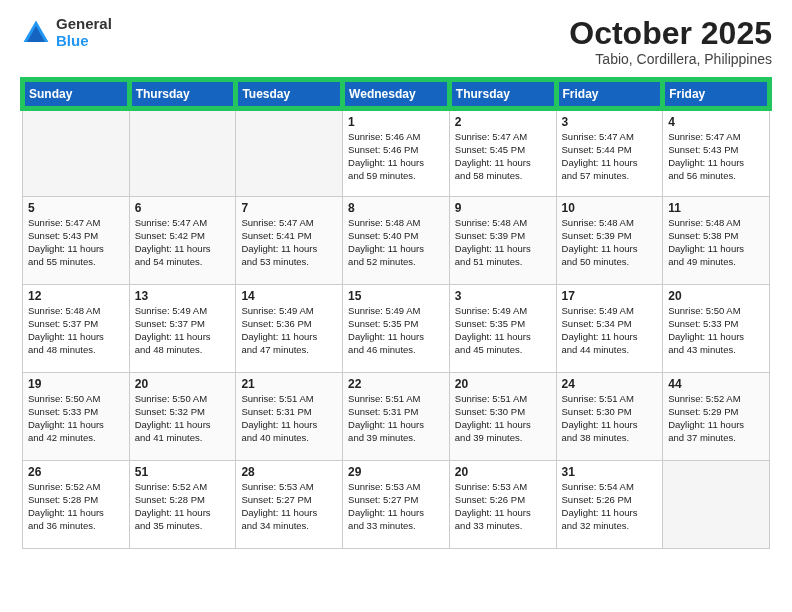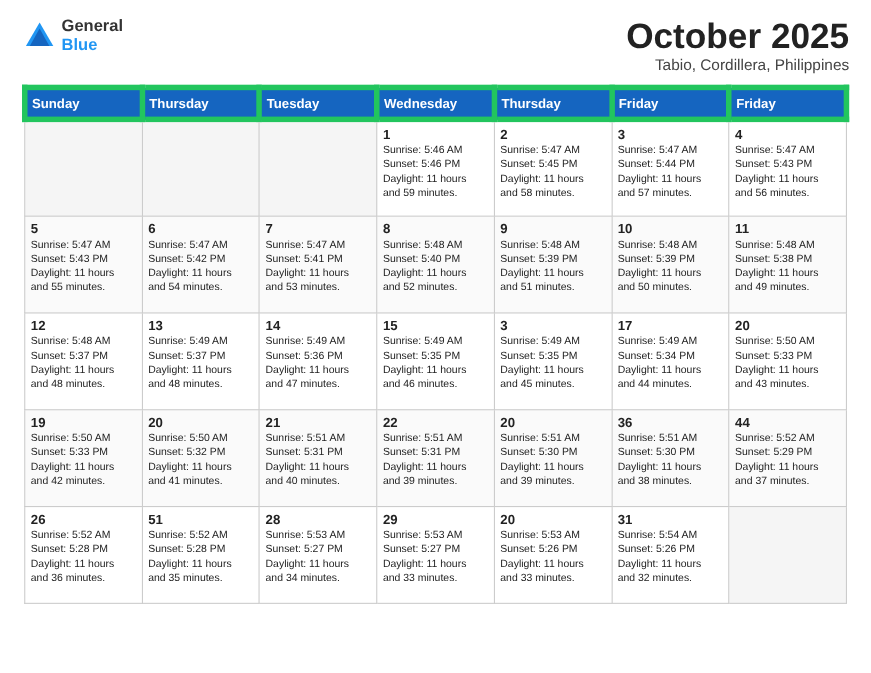--- a/index.html
+++ b/index.html
@@ -297,21 +297,21 @@
 and 39 minutes.</div>
           </td>
           <td>
             <span class="day-num">20</span>
             <div class="day-info" style="white-space: pre-line;">Sunrise: 5:51 AM
 Sunset: 5:30 PM
 Daylight: 11 hours
 and 39 minutes.</div>
           </td>
           <td>
-            <span class="day-num">36</span>
+            <span class="day-num">24</span>
             <div class="day-info" style="white-space: pre-line;">Sunrise: 5:51 AM
 Sunset: 5:30 PM
 Daylight: 11 hours
 and 38 minutes.</div>
           </td>
           <td>
             <span class="day-num">44</span>
             <div class="day-info" style="white-space: pre-line;">Sunrise: 5:52 AM
 Sunset: 5:29 PM
 Daylight: 11 hours

